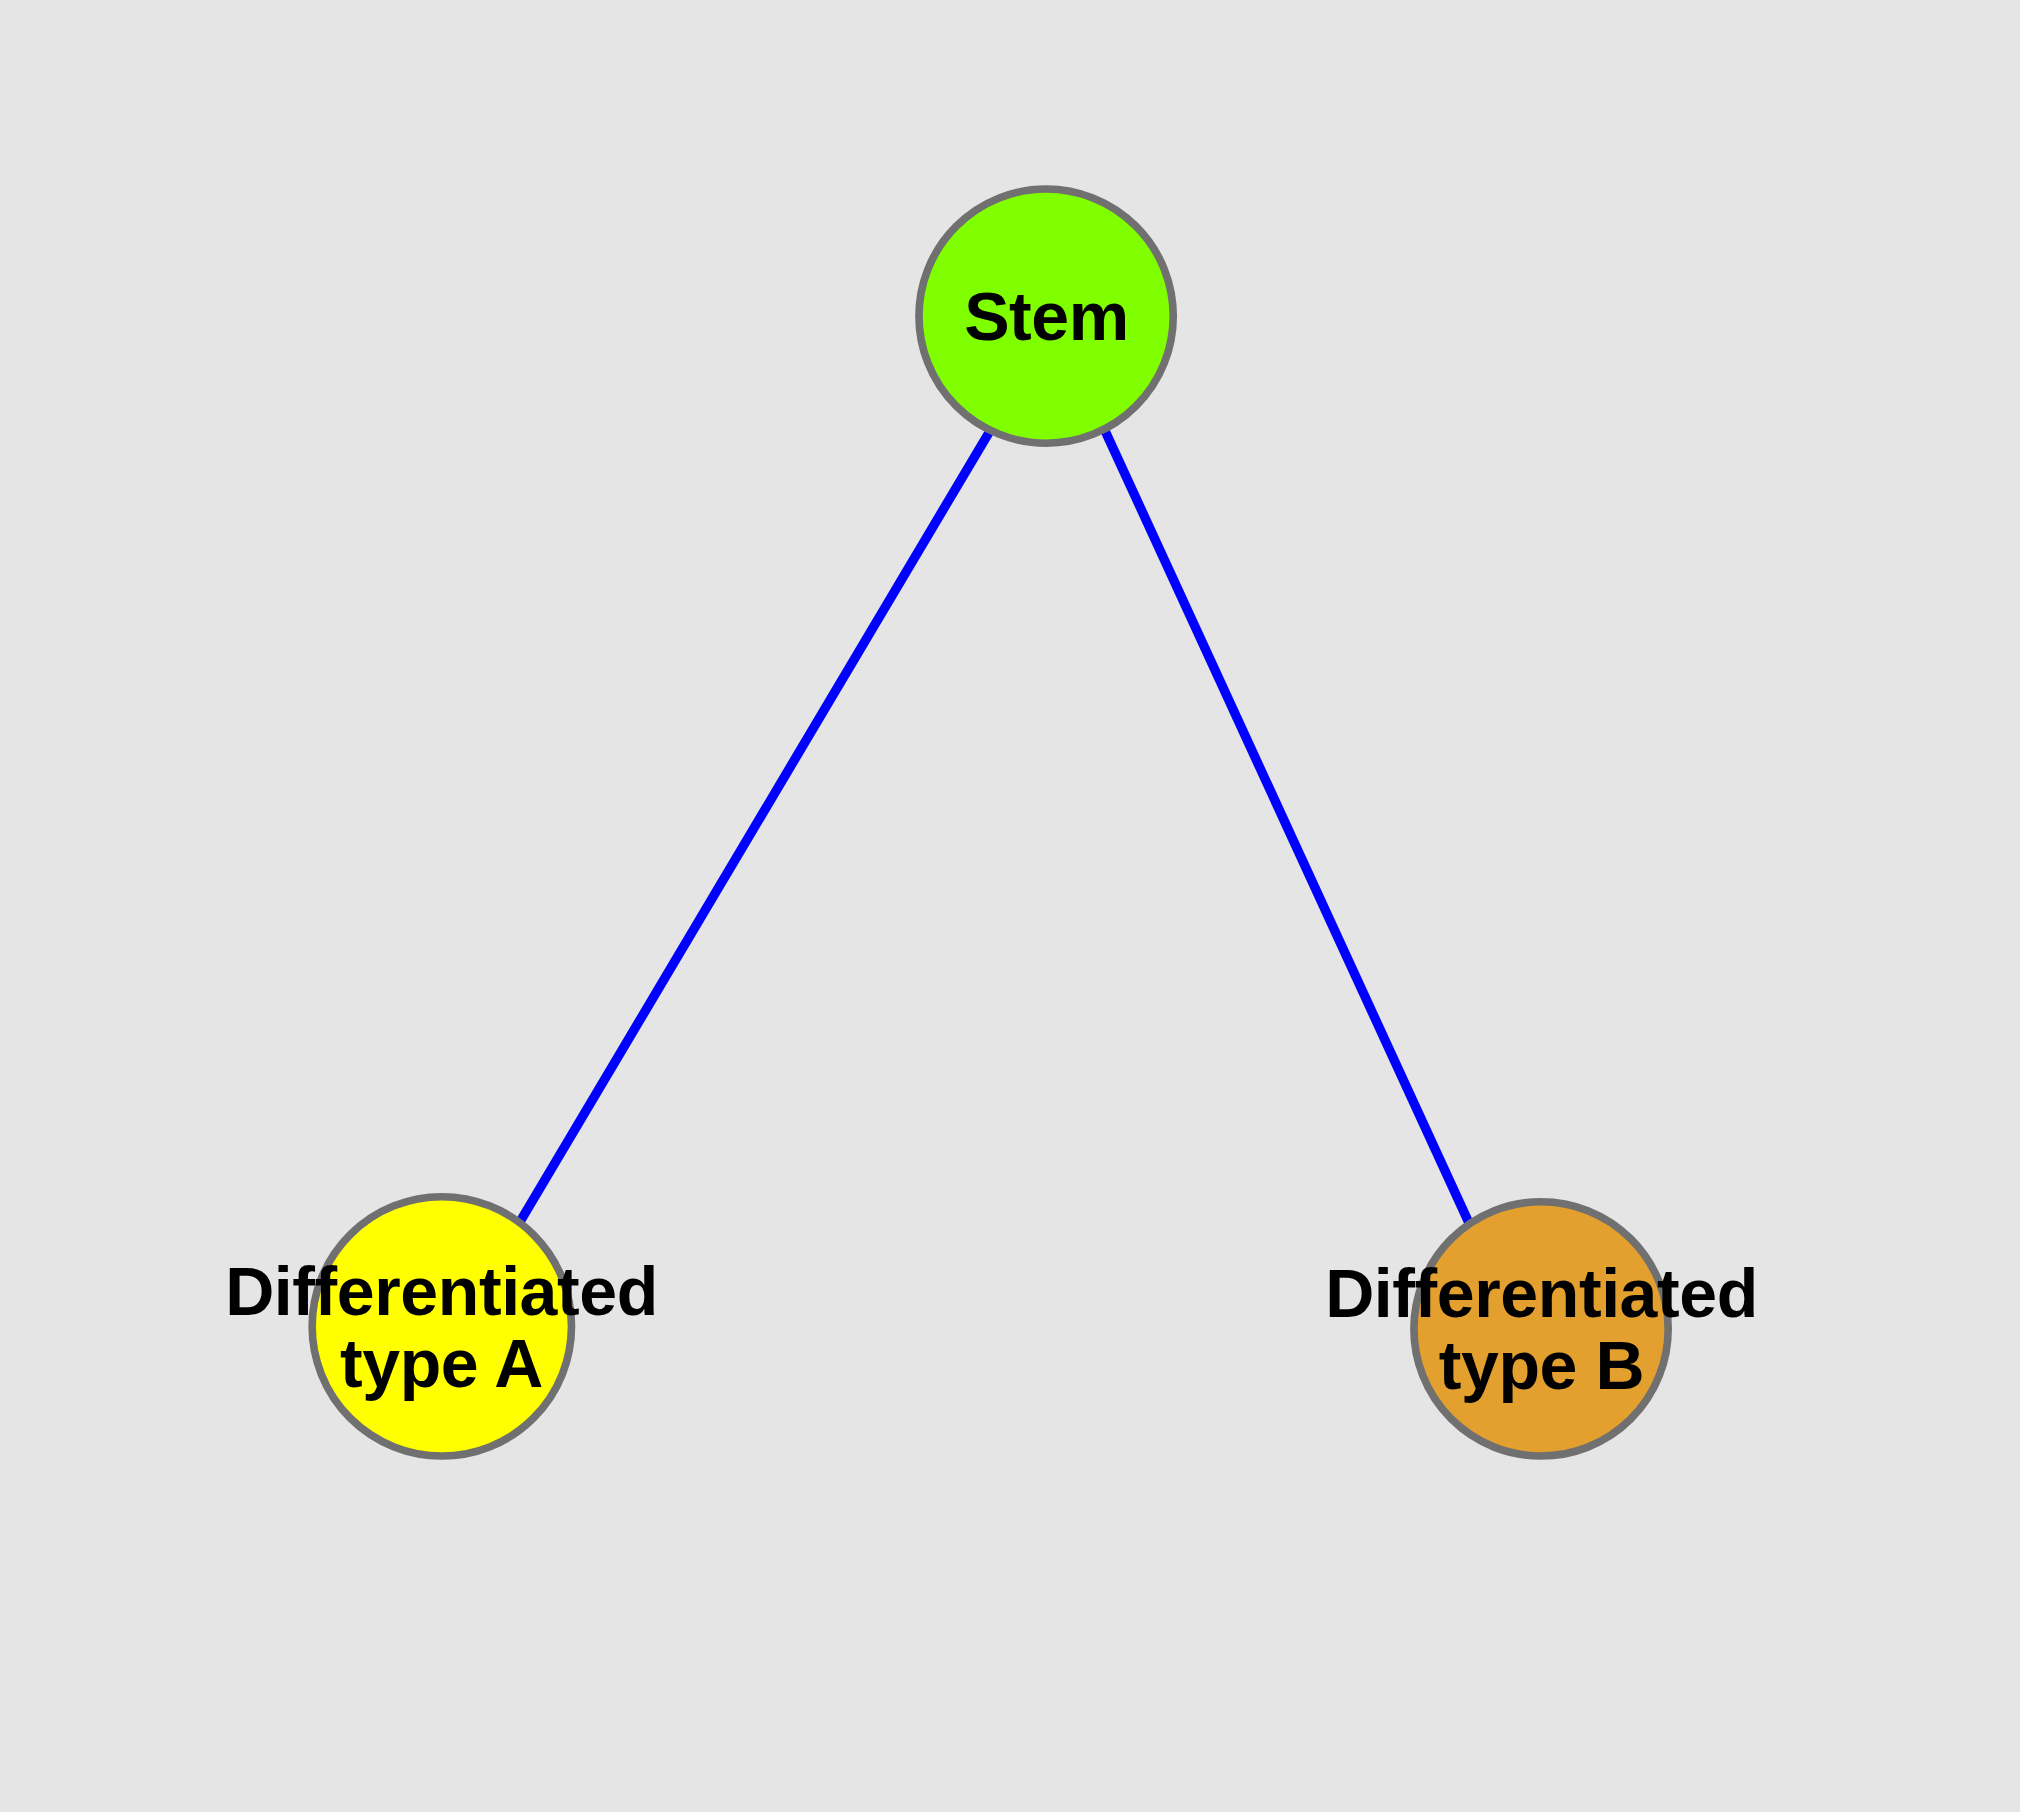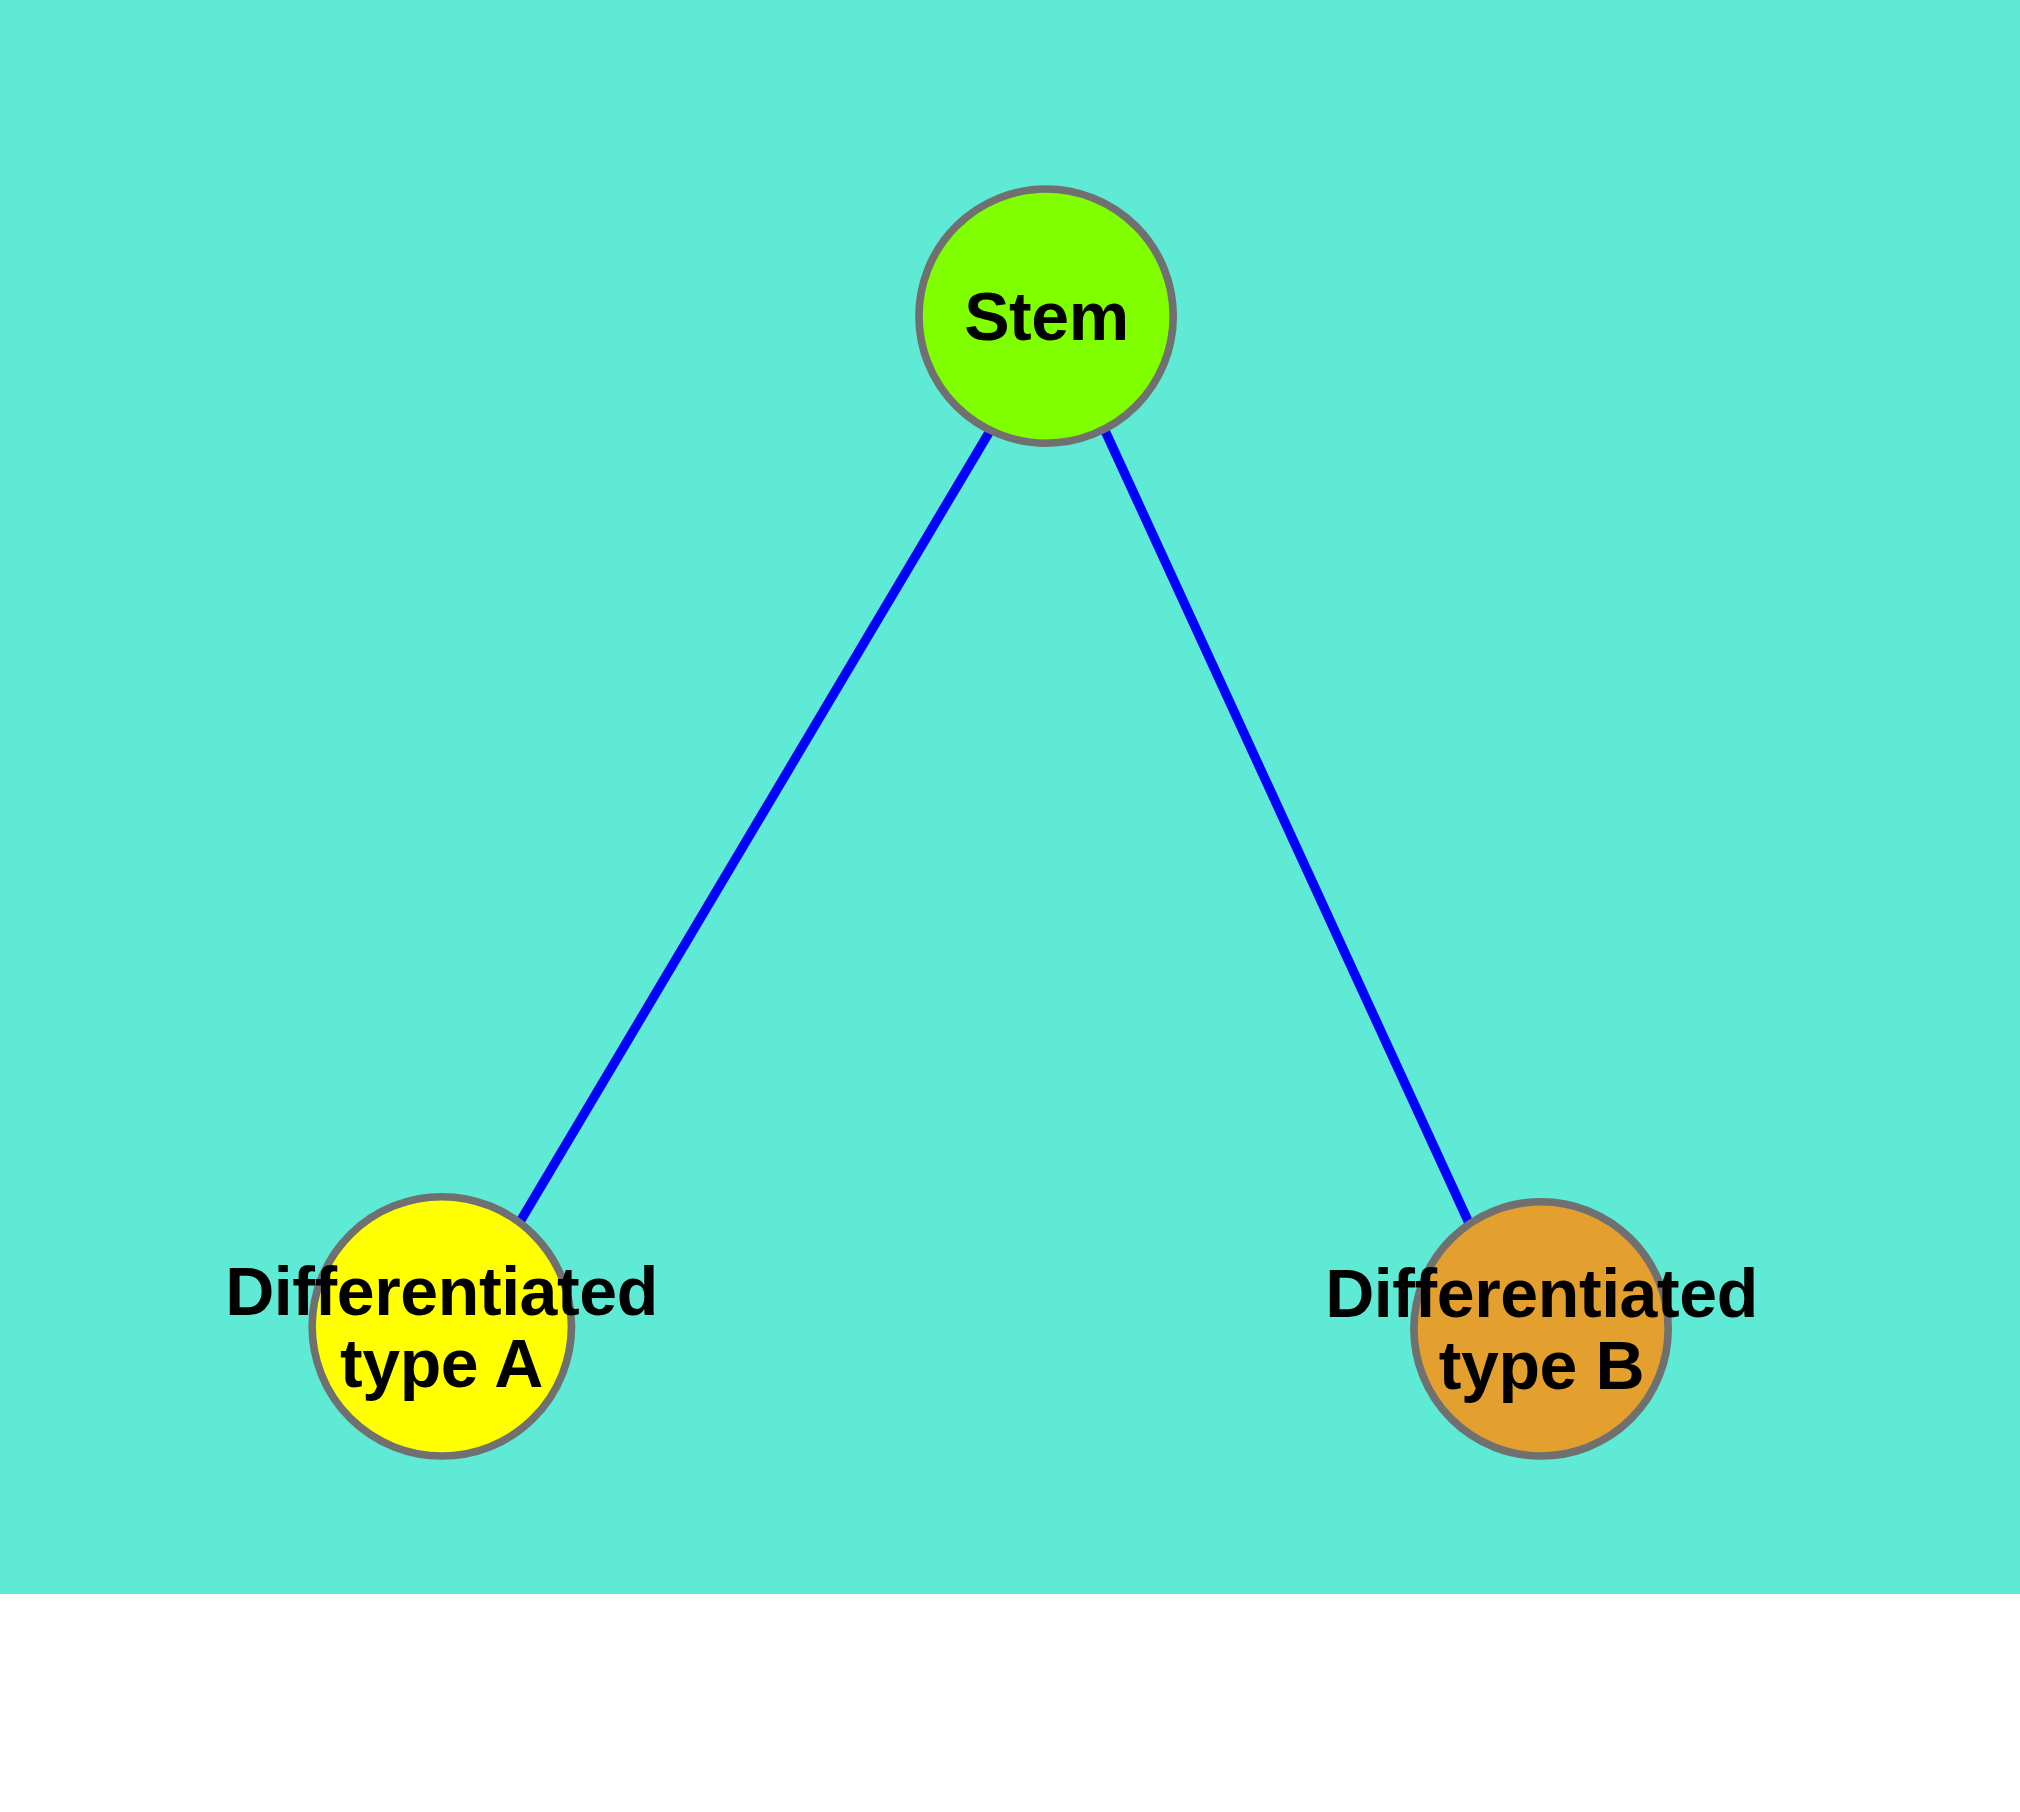--- a/index.html
+++ b/index.html
@@ -3,22 +3,22 @@
 <meta charset="utf-8">
 <style>
   html, body {
     margin: 0;
     padding: 0;
     background: #ffffff;
   }
   #canvas {
     position: relative;
     width: 2021px;
-    height: 1594px;
-    background: #5eead4;
+    height: 1812px;
+    background: #e5e5e5;
     overflow: hidden;
     font-family: "Liberation Sans", "DejaVu Sans", sans-serif;
   }
   #graph-svg {
     position: absolute;
     left: 0;
     top: 0;
     width: 2021px;
     height: 1812px;
   }

